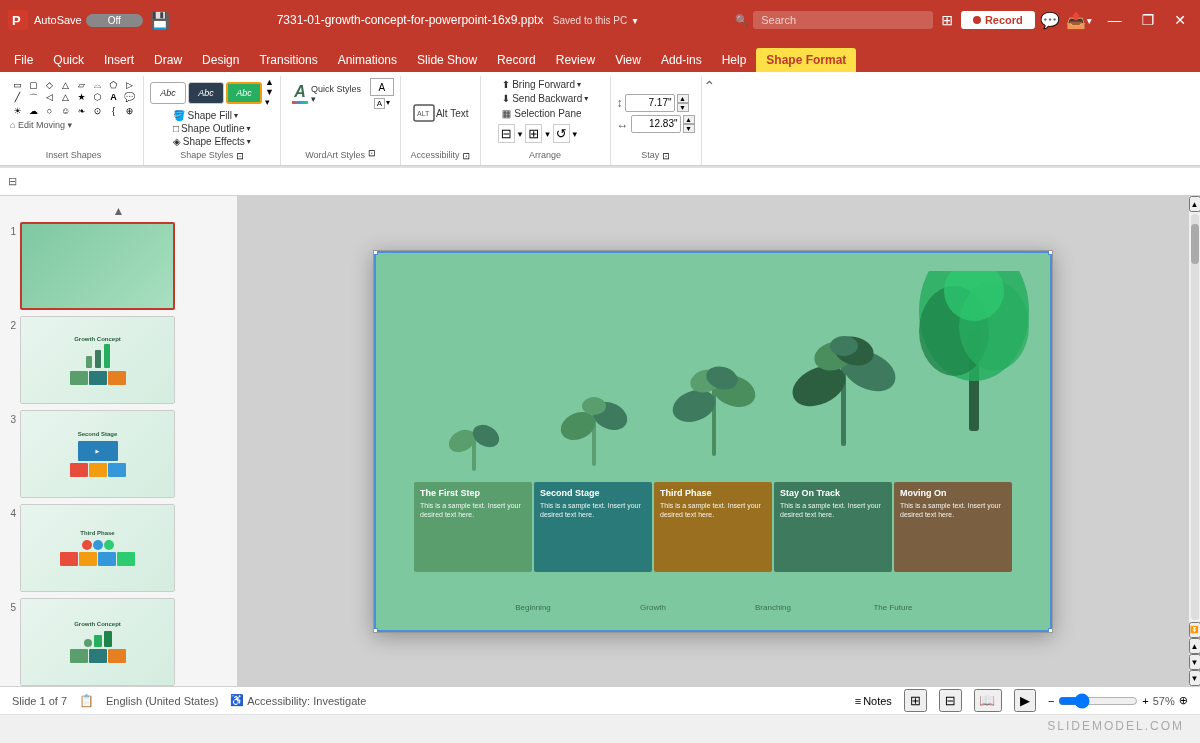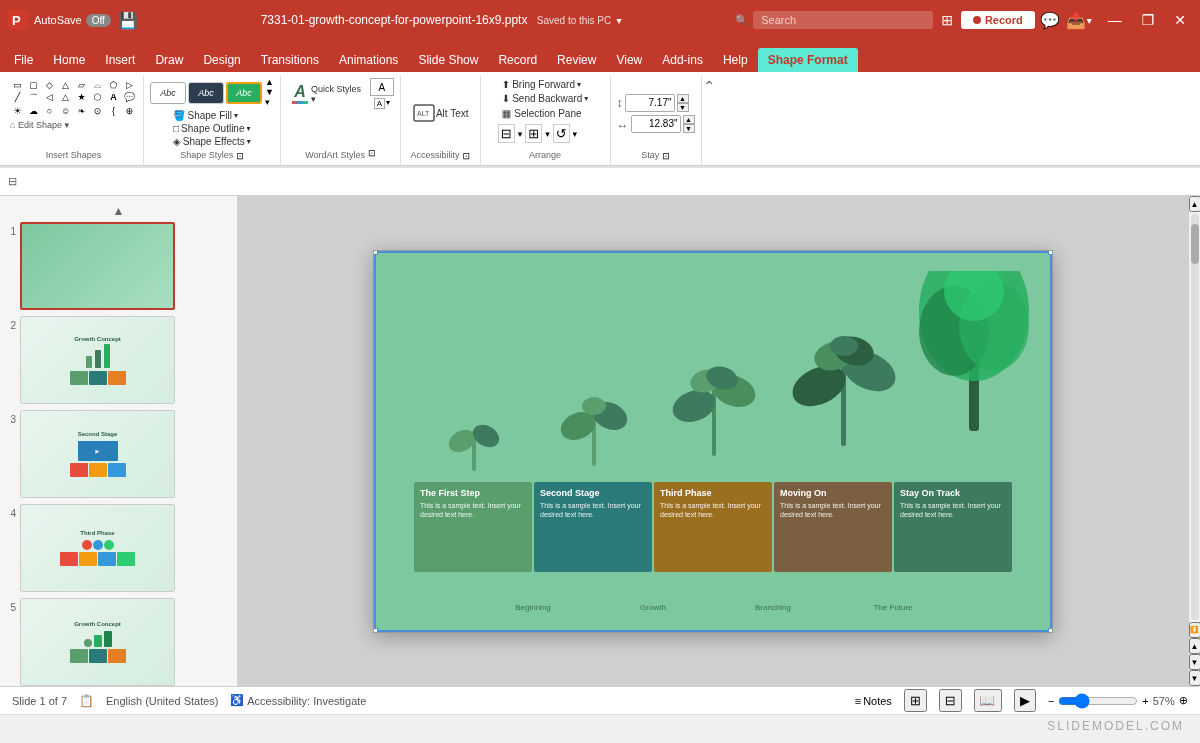--- a/index.html
+++ b/index.html
@@ -9,21 +9,21 @@
     #title-bar {
       background: #C0392B;
       height: 40px;
       display: flex;
       align-items: center;
       padding: 0 8px;
       color: white;
     }
     #title-bar .autosave { display: flex; align-items: center; gap: 4px; font-size: 11px; }
     #title-bar .autosave-toggle {
-      background: #888; border-radius: 10px; padding: 1px 6px; font-size: 10px; color: white;
+      background: #888; border-radius: 10px; padding: 1px 22px; font-size: 10px; color: white;
     }
     #title-bar .file-title { flex: 1; text-align: center; font-size: 12px; }
     #title-bar .search-box {
       background: rgba(255,255,255,0.2); border: none; border-radius: 3px;
       color: white; padding: 3px 8px; width: 180px; font-size: 11px;
     }
     #title-bar .search-box::placeholder { color: rgba(255,255,255,0.7); }
     #title-bar .window-controls { display: flex; gap: 8px; margin-left: 10px; }
     #title-bar .win-btn { background: none; border: none; color: white; cursor: pointer; font-size: 14px; padding: 2px 6px; }
     #title-bar .record-btn {
@@ -38,21 +38,21 @@
       display: flex;
       align-items: flex-end;
       padding: 0 4px;
       height: 32px;
     }
     .ribbon-tab {
       padding: 5px 10px; color: white; cursor: pointer; font-size: 12px;
       border-radius: 3px 3px 0 0;
     }
     .ribbon-tab.active {
-      background: #5eead4; color: #C0392B; font-weight: 600;
+      background: #fde047; color: #C0392B; font-weight: 600;
     }
 
     
     #ribbon-content {
       background: white;
       border-bottom: 1px solid #d0d0d0;
       display: flex;
       align-items: stretch;
       padding: 4px 4px 0 4px;
       min-height: 80px;
@@ -284,21 +284,21 @@
 
   <div class="window-controls">
     <button class="win-btn">—</button>
     <button class="win-btn">❐</button>
     <button class="win-btn close">✕</button>
   </div>
 </div>
 
 <div id="ribbon-tabs">
   <div class="ribbon-tab">File</div>
-  <div class="ribbon-tab">Home</div>
+  <div class="ribbon-tab">Quick</div>
   <div class="ribbon-tab">Insert</div>
   <div class="ribbon-tab">Draw</div>
   <div class="ribbon-tab">Design</div>
   <div class="ribbon-tab">Transitions</div>
   <div class="ribbon-tab">Animations</div>
   <div class="ribbon-tab">Slide Show</div>
   <div class="ribbon-tab">Record</div>
   <div class="ribbon-tab">Review</div>
   <div class="ribbon-tab">View</div>
   <div class="ribbon-tab">Add-ins</div>
@@ -332,21 +332,21 @@
         <span style="font-size:9px;cursor:pointer;text-align:center;">☁</span>
         <span style="font-size:9px;cursor:pointer;text-align:center;">○</span>
         <span style="font-size:9px;cursor:pointer;text-align:center;">☺</span>
         <span style="font-size:9px;cursor:pointer;text-align:center;">❧</span>
         <span style="font-size:9px;cursor:pointer;text-align:center;">⊙</span>
         <span style="font-size:9px;cursor:pointer;text-align:center;">{</span>
         <span style="font-size:9px;cursor:pointer;text-align:center;">⊕</span>
       </div>
 
       <div style="display:flex;gap:4px;font-size:9px;color:#555;padding:1px 0;">
-        <span style="cursor:pointer;">⌂ Edit Shape ▾</span>
+        <span style="cursor:pointer;">⌂ Edit Moving ▾</span>
       </div>
     </div>
     <div class="ribbon-group-label">Insert Shapes</div>
   </div>
 
   <div class="ribbon-group" style="min-width:130px;">
     <div class="ribbon-group-content" style="flex-direction:row;align-items:flex-start;gap:2px;">
       <div style="display:flex;flex-direction:column;gap:2px;align-items:center;">
         <div style="display:flex;gap:2px;align-items:center;">
           <div class="style-swatch swatch-white">
@@ -649,26 +649,26 @@
           <div class="stage-text">This is a sample text. Insert your desired text here.</div>
         </div>
         <div class="stage-box" style="background:#2a7a7a;">
           <div class="stage-title">Second Stage</div>
           <div class="stage-text">This is a sample text. Insert your desired text here.</div>
         </div>
         <div class="stage-box" style="background:#9a7020;">
           <div class="stage-title">Third Phase</div>
           <div class="stage-text">This is a sample text. Insert your desired text here.</div>
         </div>
+        <div class="stage-box" style="background:#3d7a5e;">
+          <div class="stage-title">Stay On Track</div>
+          <div class="stage-text">This is a sample text. Insert your desired text here.</div>
+        </div>
         <div class="stage-box" style="background:#7a6040;">
           <div class="stage-title">Moving On</div>
-          <div class="stage-text">This is a sample text. Insert your desired text here.</div>
-        </div>
-        <div class="stage-box" style="background:#3d7a5e;">
-          <div class="stage-title">Stay On Track</div>
           <div class="stage-text">This is a sample text. Insert your desired text here.</div>
         </div>
       </div>
 
       <div class="timeline-labels">
         <div class="timeline-label">Beginning</div>
         <div class="timeline-label">Growth</div>
         <div class="timeline-label">Branching</div>
         <div class="timeline-label">The Future</div>
       </div>

